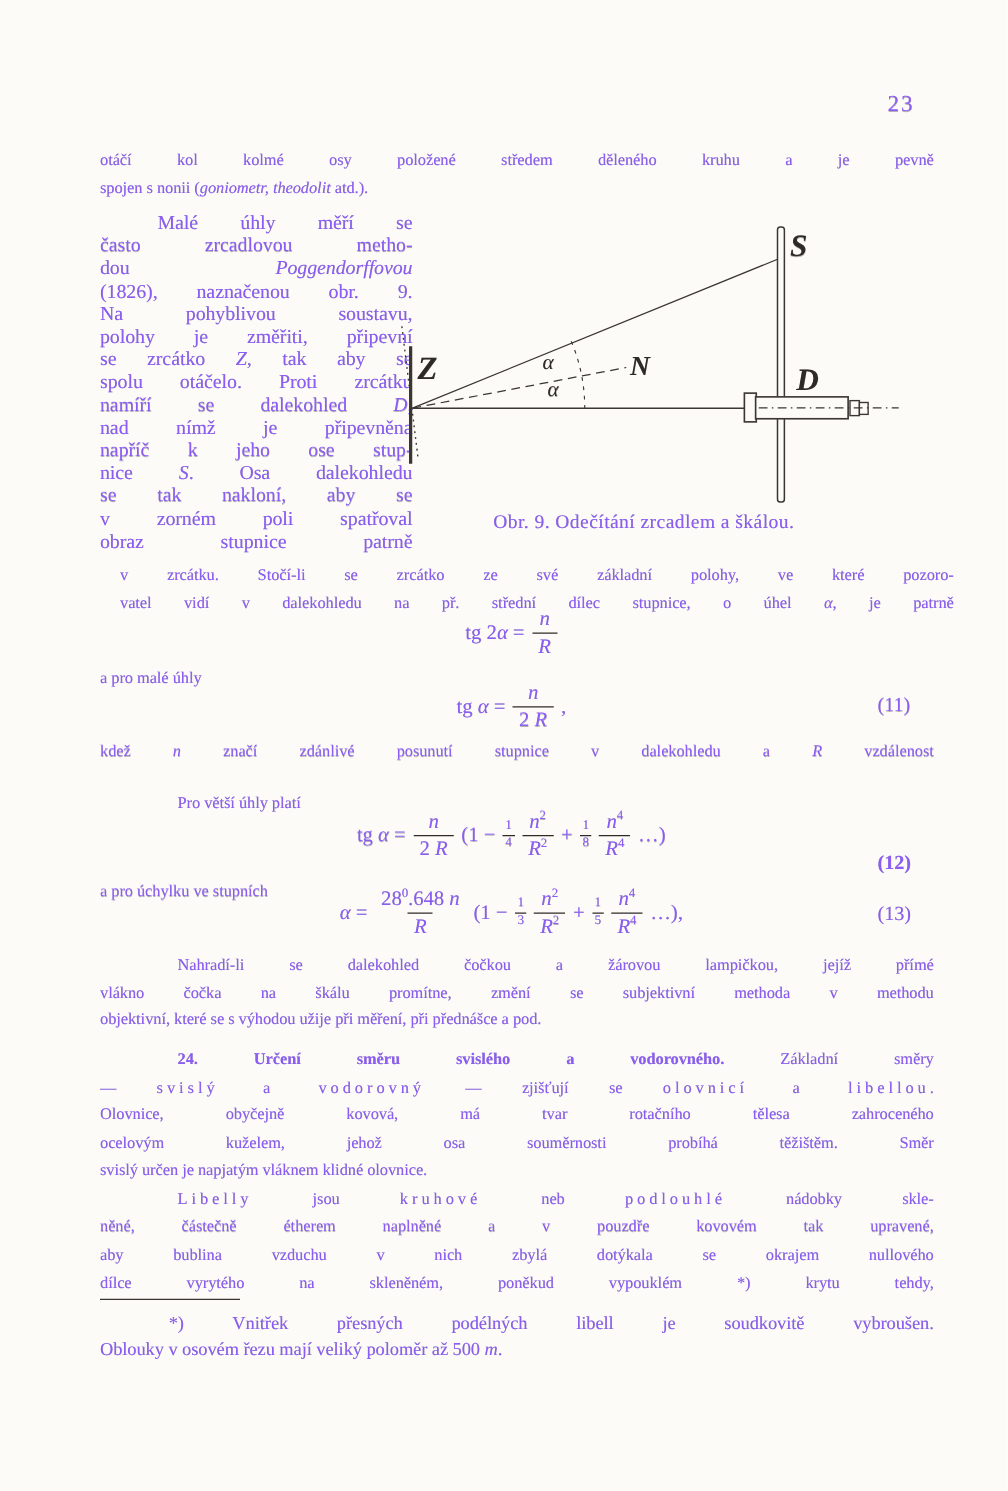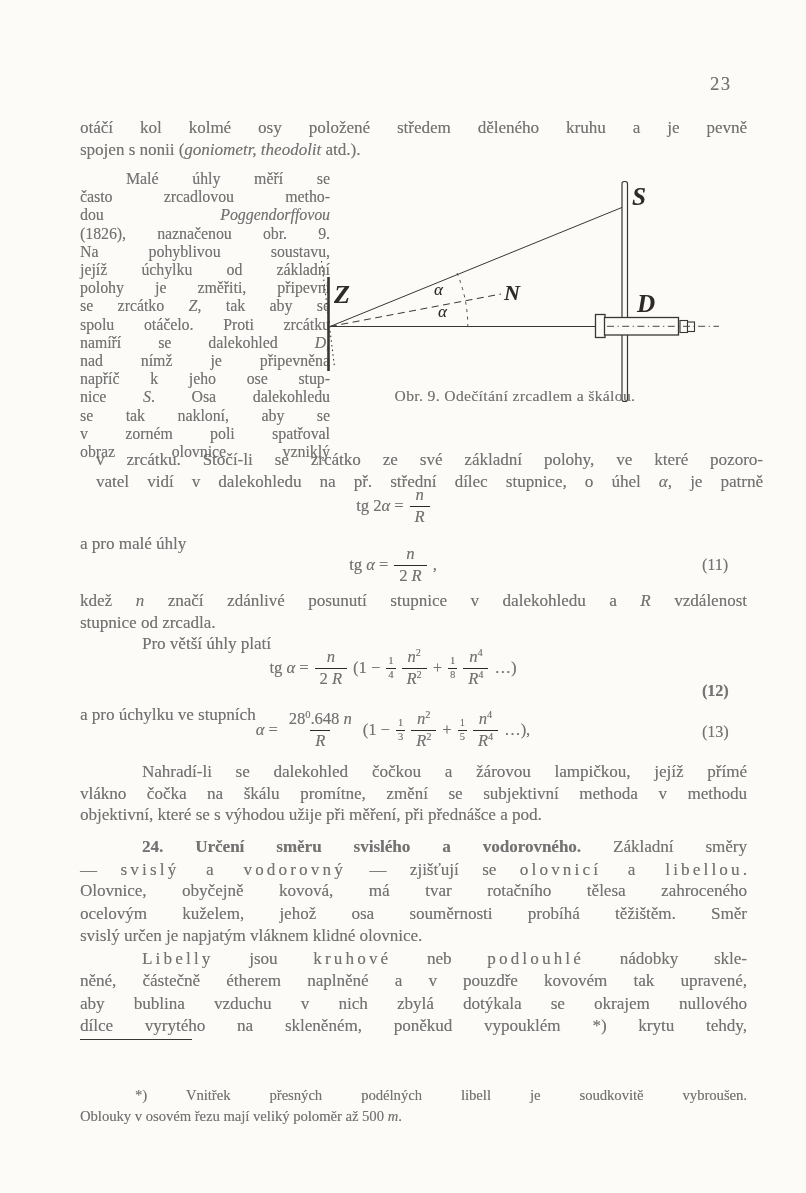--- a/index.html
+++ b/index.html
@@ -1,94 +1,93 @@
 <!DOCTYPE html>
 <html><head>
 <meta charset="utf-8">
 <style>
   html,body{margin:0;padding:0;background:#ffffff;}
   .page{position:relative;width:806px;height:1193px;background:#fcfbf8;overflow:hidden;
-        font-family:"Liberation Serif","DejaVu Serif",serif;color:#737373;
+        font-family:"Liberation Serif","DejaVu Serif",serif;color:#8b5cf6;
         text-shadow:0.2px 0.2px 0.35px rgba(46,43,39,0.35);}
-  .blk{position:absolute;left:80px;width:667px;font-size:17px;}
+  .blk{position:absolute;left:80px;width:667px;font-size:13px;}
   .ln{text-align:justify;white-space:normal;}
   .jl{text-align-last:justify;}
   .ind{padding-left:62px;}
   .ind-sm{padding-left:46px;}
   #pageno{position:absolute;left:710px;top:74px;font-size:18.5px;letter-spacing:1.5px;}
   #intro{top:117px;line-height:22px;}
   #sidepara{top:170px;width:250px;font-size:15.8px;line-height:18.2px;}
   #resume{top:449px;line-height:21.8px;margin-left:16px;}
   #kdez{top:590px;line-height:21.6px;}
   #lead1{top:534px;}
   #lead2{top:634px;}
   #lead3{top:705px;}
   #nahradi{top:761px;line-height:21.6px;}
   #sect{top:835px;line-height:23px;}
   #olovnice{top:880px;line-height:22.5px;}
   #libelly{top:948px;line-height:22.4px;}
   #footnote{top:1049px;font-size:14.6px;line-height:21px;}
-  #footnote .ind{padding-left:55px;margin-top:36px;}
+  #footnote .ind{padding-left:55px;}
   #fnrule{position:absolute;left:80px;top:1039px;width:112px;border-top:1.6px solid #3a3631;}
   .sp{letter-spacing:3.2px;}
   b{font-weight:bold;}
   i{font-style:italic;}
   sup{font-size:0.62em;line-height:0;}
   
-  .eq{position:absolute;left:68px;width:650px;display:flex;justify-content:center;
+  .eq{position:absolute;left:84px;width:650px;display:flex;justify-content:center;
       align-items:center;font-size:16.5px;}
   .eq>span{margin:0 3px;}
   .frac{display:inline-flex;flex-direction:column;align-items:center;line-height:1.15;margin:0 3px;}
   .frac .num{padding:0 5px 1px;}
   .frac .den{border-top:1.3px solid #2e2b27;padding:1px 5px 0;}
   .sfrac{display:inline-flex;flex-direction:column;align-items:center;line-height:1;
          font-size:10.5px;margin:0 2px;}
   .sfrac .num{padding:0 2px 1px;}
   .sfrac .den{border-top:1px solid #2e2b27;padding:1px 2px 0;}
   .eqtag{position:absolute;left:702px;font-size:16px;}
   #eq1{top:486px;}
   #eq2{top:545px;}
   #eq3{top:648px;}
   #eq4{top:710px;}
   #tag11{top:556px;}
   #tag12{top:682px;font-weight:bold;}
   #tag13{top:723px;}
   #figure{position:absolute;left:308px;top:176px;width:452px;height:250px;}
-  #figcaption{position:absolute;left:355px;top:387px;width:320px;text-align:center;
+  #figcaption{position:absolute;left:355px;top:409px;width:320px;text-align:center;
               font-size:15.5px;letter-spacing:0.4px;}
 </style>
 </head>
 <body>
 
 <div class="page">
 
   <div id="pageno">23</div>
 
   <div class="blk" id="intro">
     <div class="ln jl">otáčí kol kolmé osy položené středem děleného kruhu a je pevně</div>
     <div class="ln">spojen s nonii (<i>goniometr, theodolit</i> atd.).</div>
   </div>
 
   <div class="blk" id="sidepara">
     <div class="ln jl ind-sm">Malé úhly měří se</div>
     <div class="ln jl">často zrcadlovou metho-</div>
     <div class="ln jl">dou <i>Poggendorffovou</i></div>
     <div class="ln jl">(1826), naznačenou obr. 9.</div>
     <div class="ln jl">Na pohyblivou soustavu,</div>
-    <div class="ln jl">jejíž úchylku od základní</div>
     <div class="ln jl">polohy je změřiti, připevní</div>
     <div class="ln jl">se zrcátko <i>Z</i>, tak aby se</div>
     <div class="ln jl">spolu otáčelo. Proti zrcátku</div>
     <div class="ln jl">namíří se dalekohled <i>D</i>,</div>
     <div class="ln jl">nad nímž je připevněna</div>
     <div class="ln jl">napříč k jeho ose stup-</div>
     <div class="ln jl">nice <i>S</i>. Osa dalekohledu</div>
     <div class="ln jl">se tak nakloní, aby se</div>
     <div class="ln jl">v zorném poli spatřoval</div>
-    <div class="ln jl">obraz olovnice vzniklý</div>
+    <div class="ln jl">obraz stupnice patrně</div>
   </div>
 
   <svg id="figure" viewBox="308 176 452 250" xmlns="http://www.w3.org/2000/svg">
     <g stroke="#3a3631" fill="none">
 
       <line x1="328.5" y1="277" x2="328.5" y2="371" stroke-width="2.6"></line>
 
       <line x1="321.5" y1="261" x2="334.5" y2="367" stroke-width="1.1" stroke-dasharray="1.5,3.2"></line>
 
       <line x1="330" y1="326.5" x2="625.5" y2="206" stroke-width="1"></line>
@@ -139,21 +138,20 @@
     <span class="frac">
       <span class="num"><i>n</i></span>
       <span class="den">2 <i>R</i></span>
     </span>
     <span>,</span>
   </div>
   <div class="eqtag" id="tag11">(11)</div>
 
   <div class="blk" id="kdez">
     <div class="ln jl">kdež <i>n</i> značí zdánlivé posunutí stupnice v dalekohledu a <i>R</i> vzdálenost</div>
-    <div class="ln">stupnice od zrcadla.</div>
   </div>
 
   <div class="blk ln ind" id="lead2">Pro větší úhly platí</div>
 
   <div class="eq" id="eq3">
     <span>tg <i>α</i> =</span>
     <span class="frac">
       <span class="num"><i>n</i></span>
       <span class="den">2 <i>R</i></span>
     </span>

